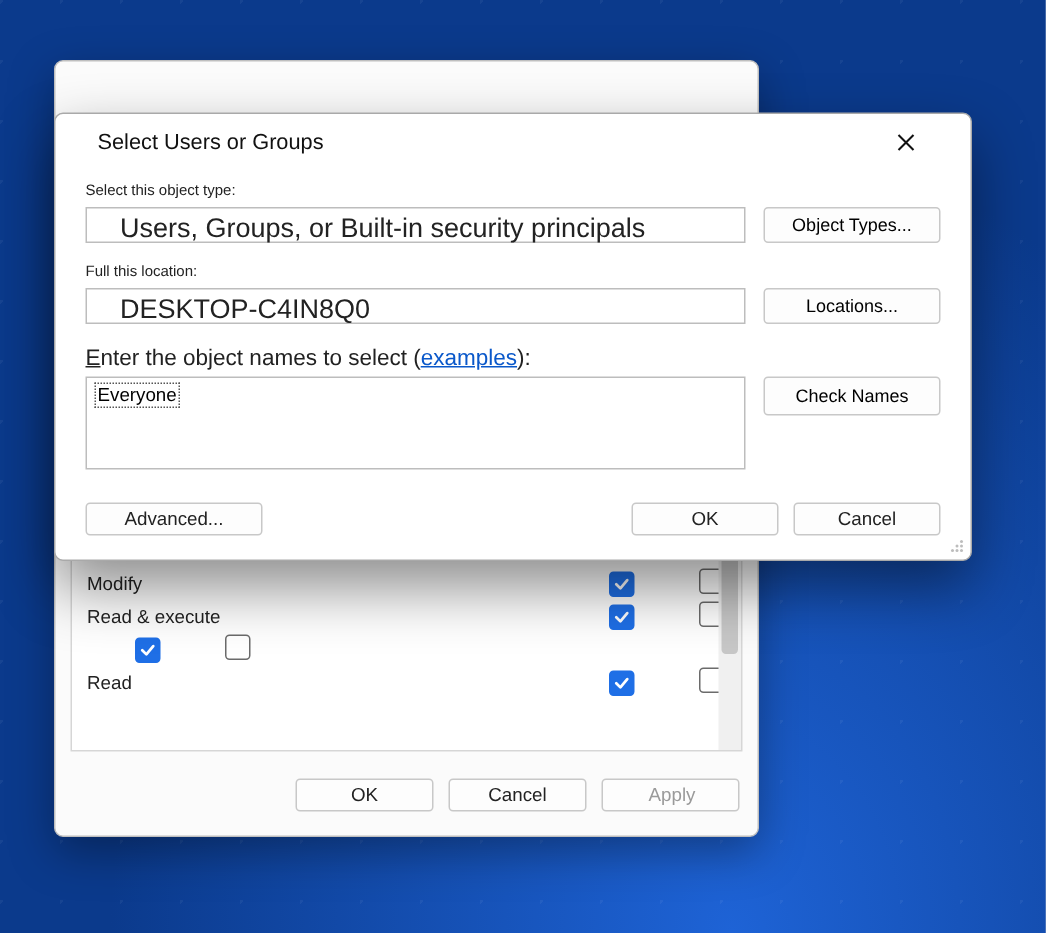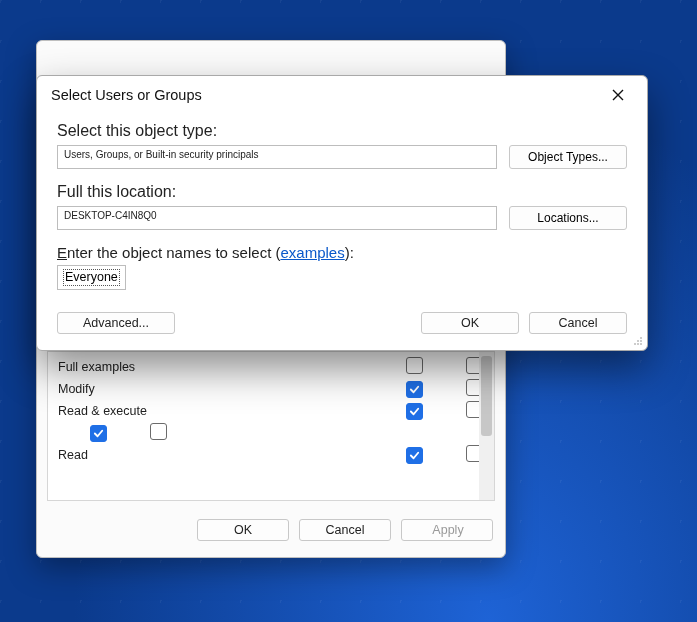--- a/index.html
+++ b/index.html
@@ -119,53 +119,53 @@
     left: 36px; top: 75px;
     width: 612px;
     background: #ffffff;
     border: 1px solid #a9a9a9;
     border-radius: 6px;
     box-shadow: 0 18px 40px rgba(0,0,0,.45);
   }
   .win-front .titlebar{
     display:flex; align-items:center;
     height: 38px;
-    padding: 0 14px;
+    padding: 0 28px;
     font-size: 14.5px;
     color:#111;
   }
   .win-front .close{
     margin-left:auto; width:30px; height:24px;
     display:flex; align-items:center; justify-content:center;
     color:#111;
   }
   .content { padding: 8px 20px 16px 20px; }
-  .field-label { font-size: 16px; color:#222; margin-bottom:5px; }
+  .field-label { font-size: 10px; color:#222; margin-bottom:5px; }
   .field-row { display:flex; gap:12px; align-items:stretch; margin-bottom:14px; }
   .ro-field {
     flex:1; height:24px;
     border:1px solid #bdbdbd;
-    padding: 3px 6px 0 6px;
-    font-size: 10px;
+    padding: 3px 6px 0 22px;
+    font-size: 18px;
     color:#222;
     background:#fff;
   }
   .side-btn {
     width: 118px;
     height: 24px;
     border:1px solid #c8c8c8;
     border-radius:3px;
     background:#fdfdfd;
     font-size:12px;
     display:flex; align-items:center; justify-content:center;
   }
   .enter-label { font-size:15px; color:#222; }
   .enter-label .u { text-decoration: underline; }
   .enter-label a { color:#0a58ca; text-decoration: underline; }
-  .enter-row { display:flex; gap:12px; align-items:flex-start; margin-top:4px;flex-direction:column; }
+  .enter-row { display:flex; gap:12px; align-items:flex-start; margin-top:4px; }
   .textarea {
     flex:1; height: 62px;
     border:1px solid #bdbdbd;
     padding: 3px 5px;
     background:#fff;
   }
   .textarea .val {
     display:inline-block;
     border:1px dotted #555;
     font-size:12.5px;
@@ -270,20 +270,21 @@
       <div class="side-btn">Locations...</div>
     </div>
 
     <div class="enter-label">
       <span class="u">E</span><span>nter the object names to select (</span><a href="#">examples</a><span>):</span>
     </div>
     <div class="enter-row">
       <div class="textarea">
         <span class="val">Everyone</span>
       </div>
+      <div class="side-btn" style="height:26px">Check Names</div>
     </div>
 
     <div class="btn-row-front">
       <span class="btn" style="min-width:118px">Advanced...</span>
       <span class="spacer"></span>
       <span class="btn" style="min-width:98px">OK</span>
       <span class="btn" style="min-width:98px">Cancel</span>
     </div>
   </div>
 

